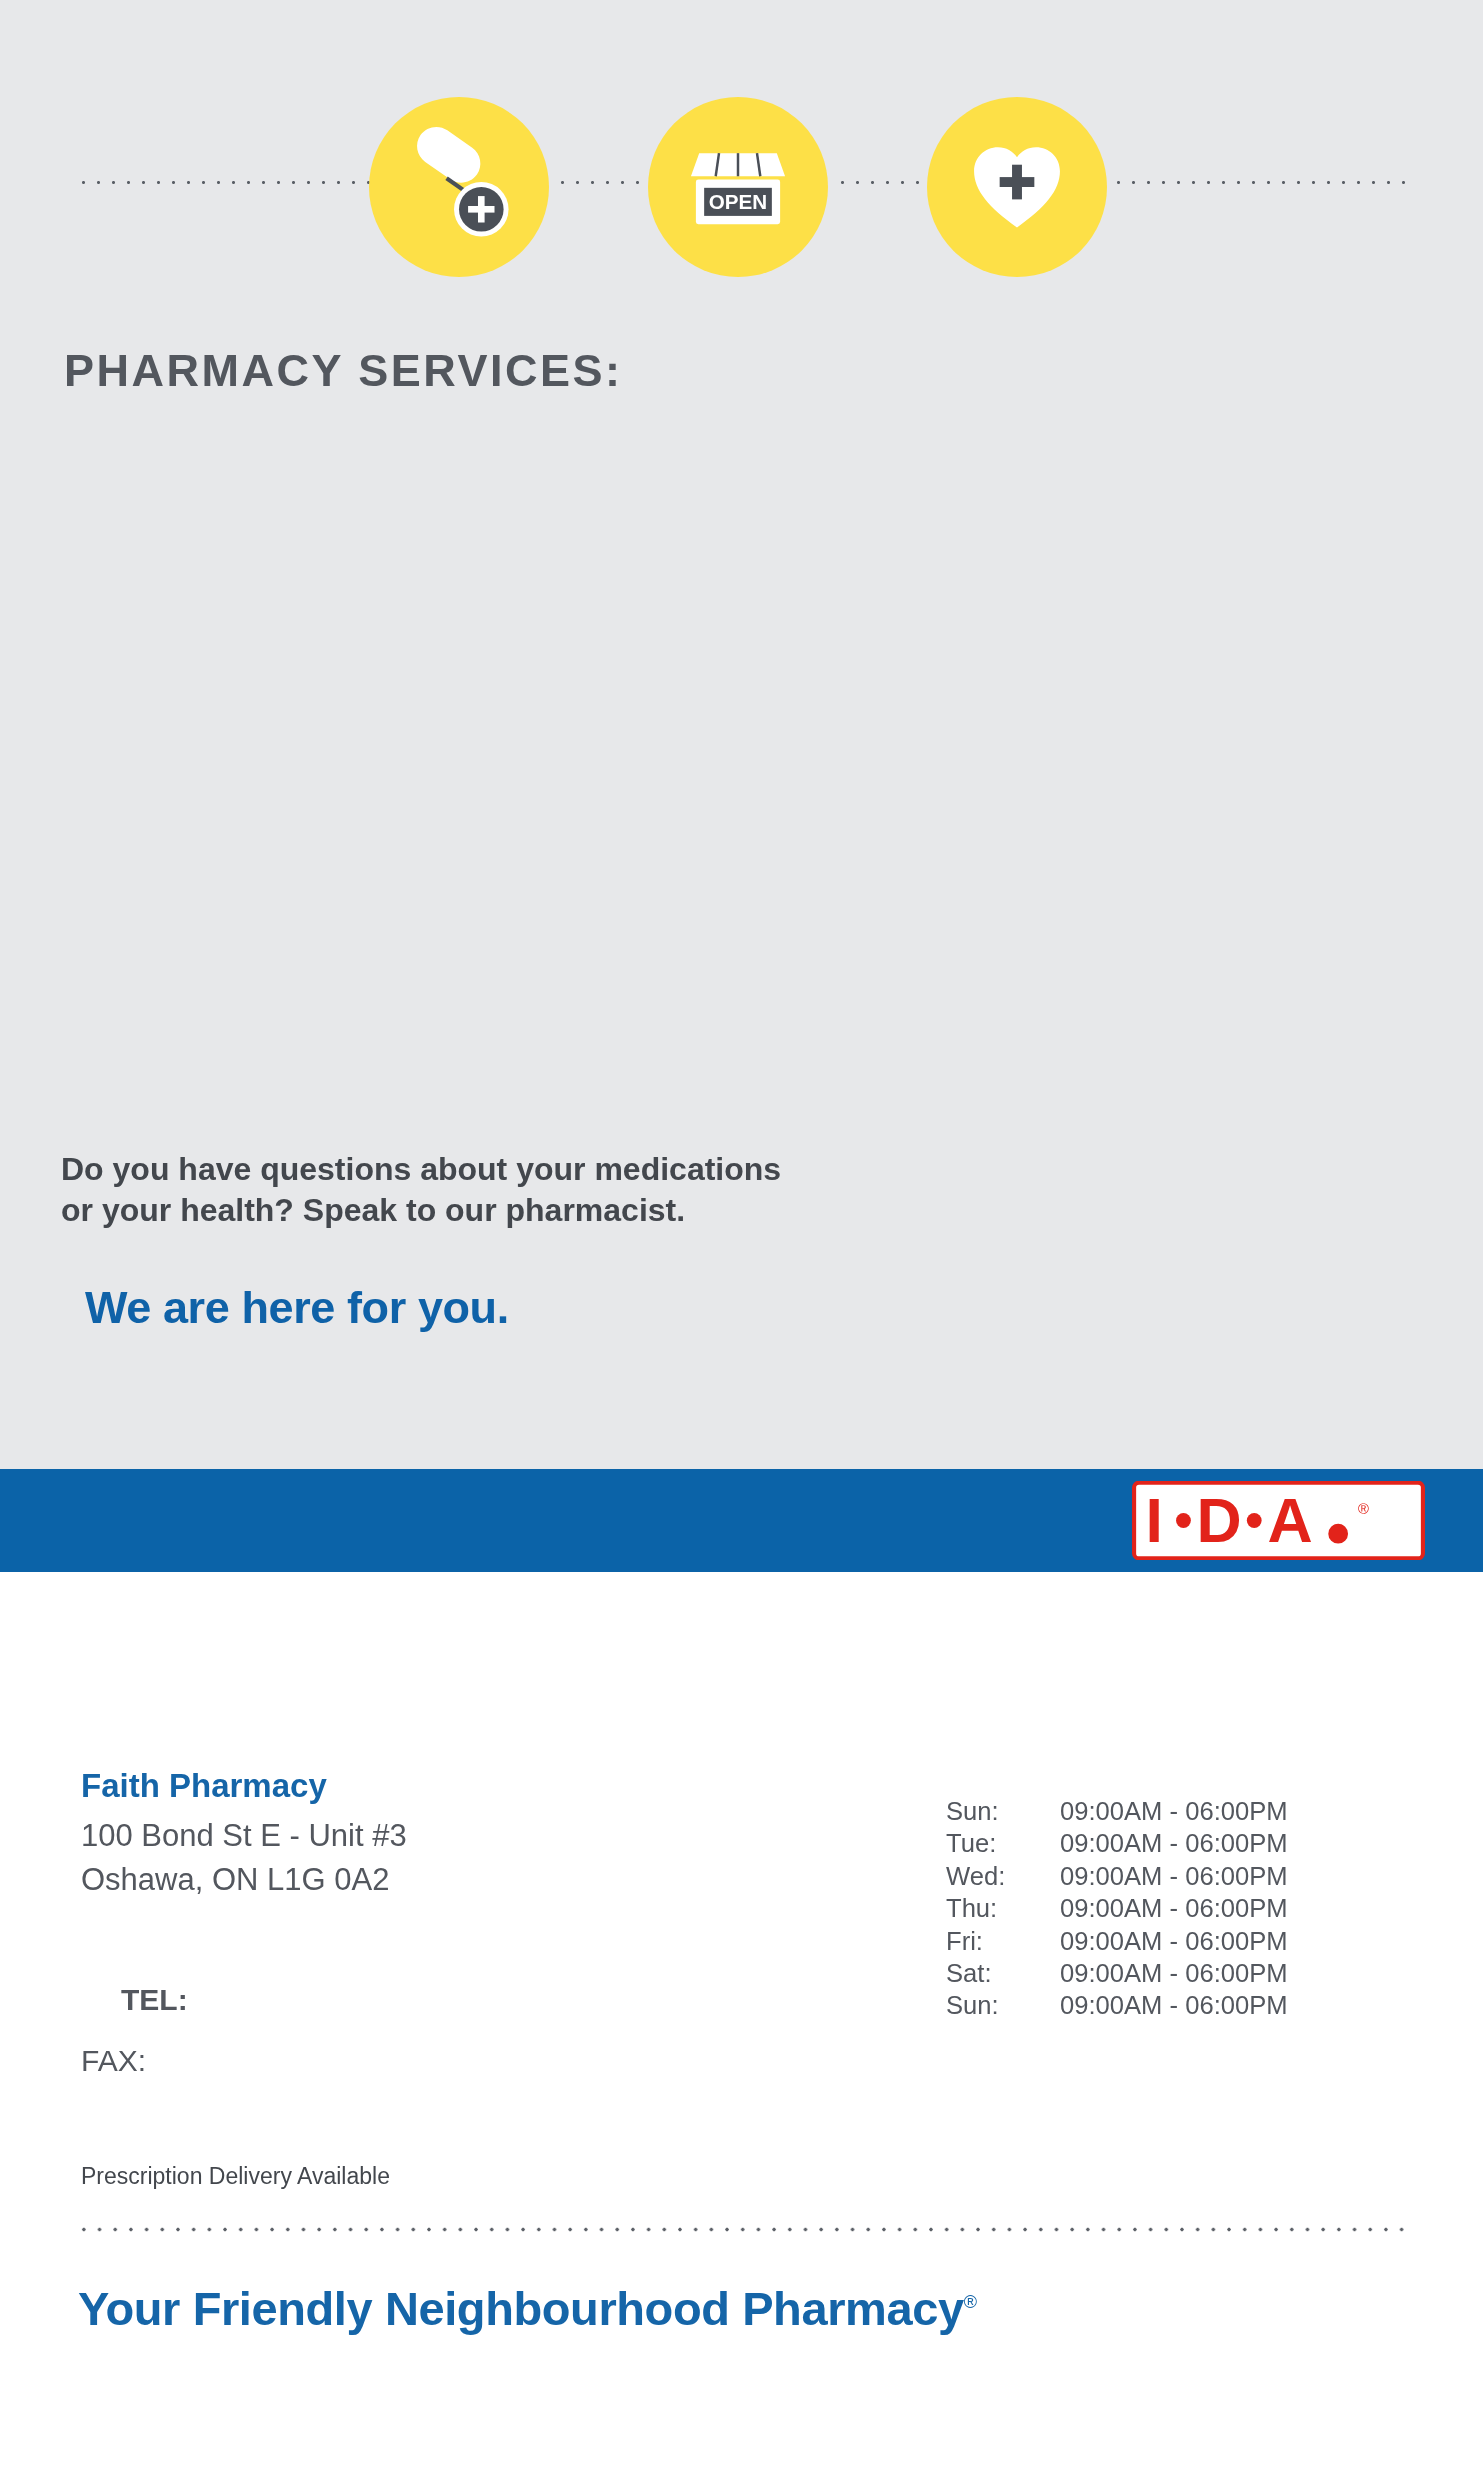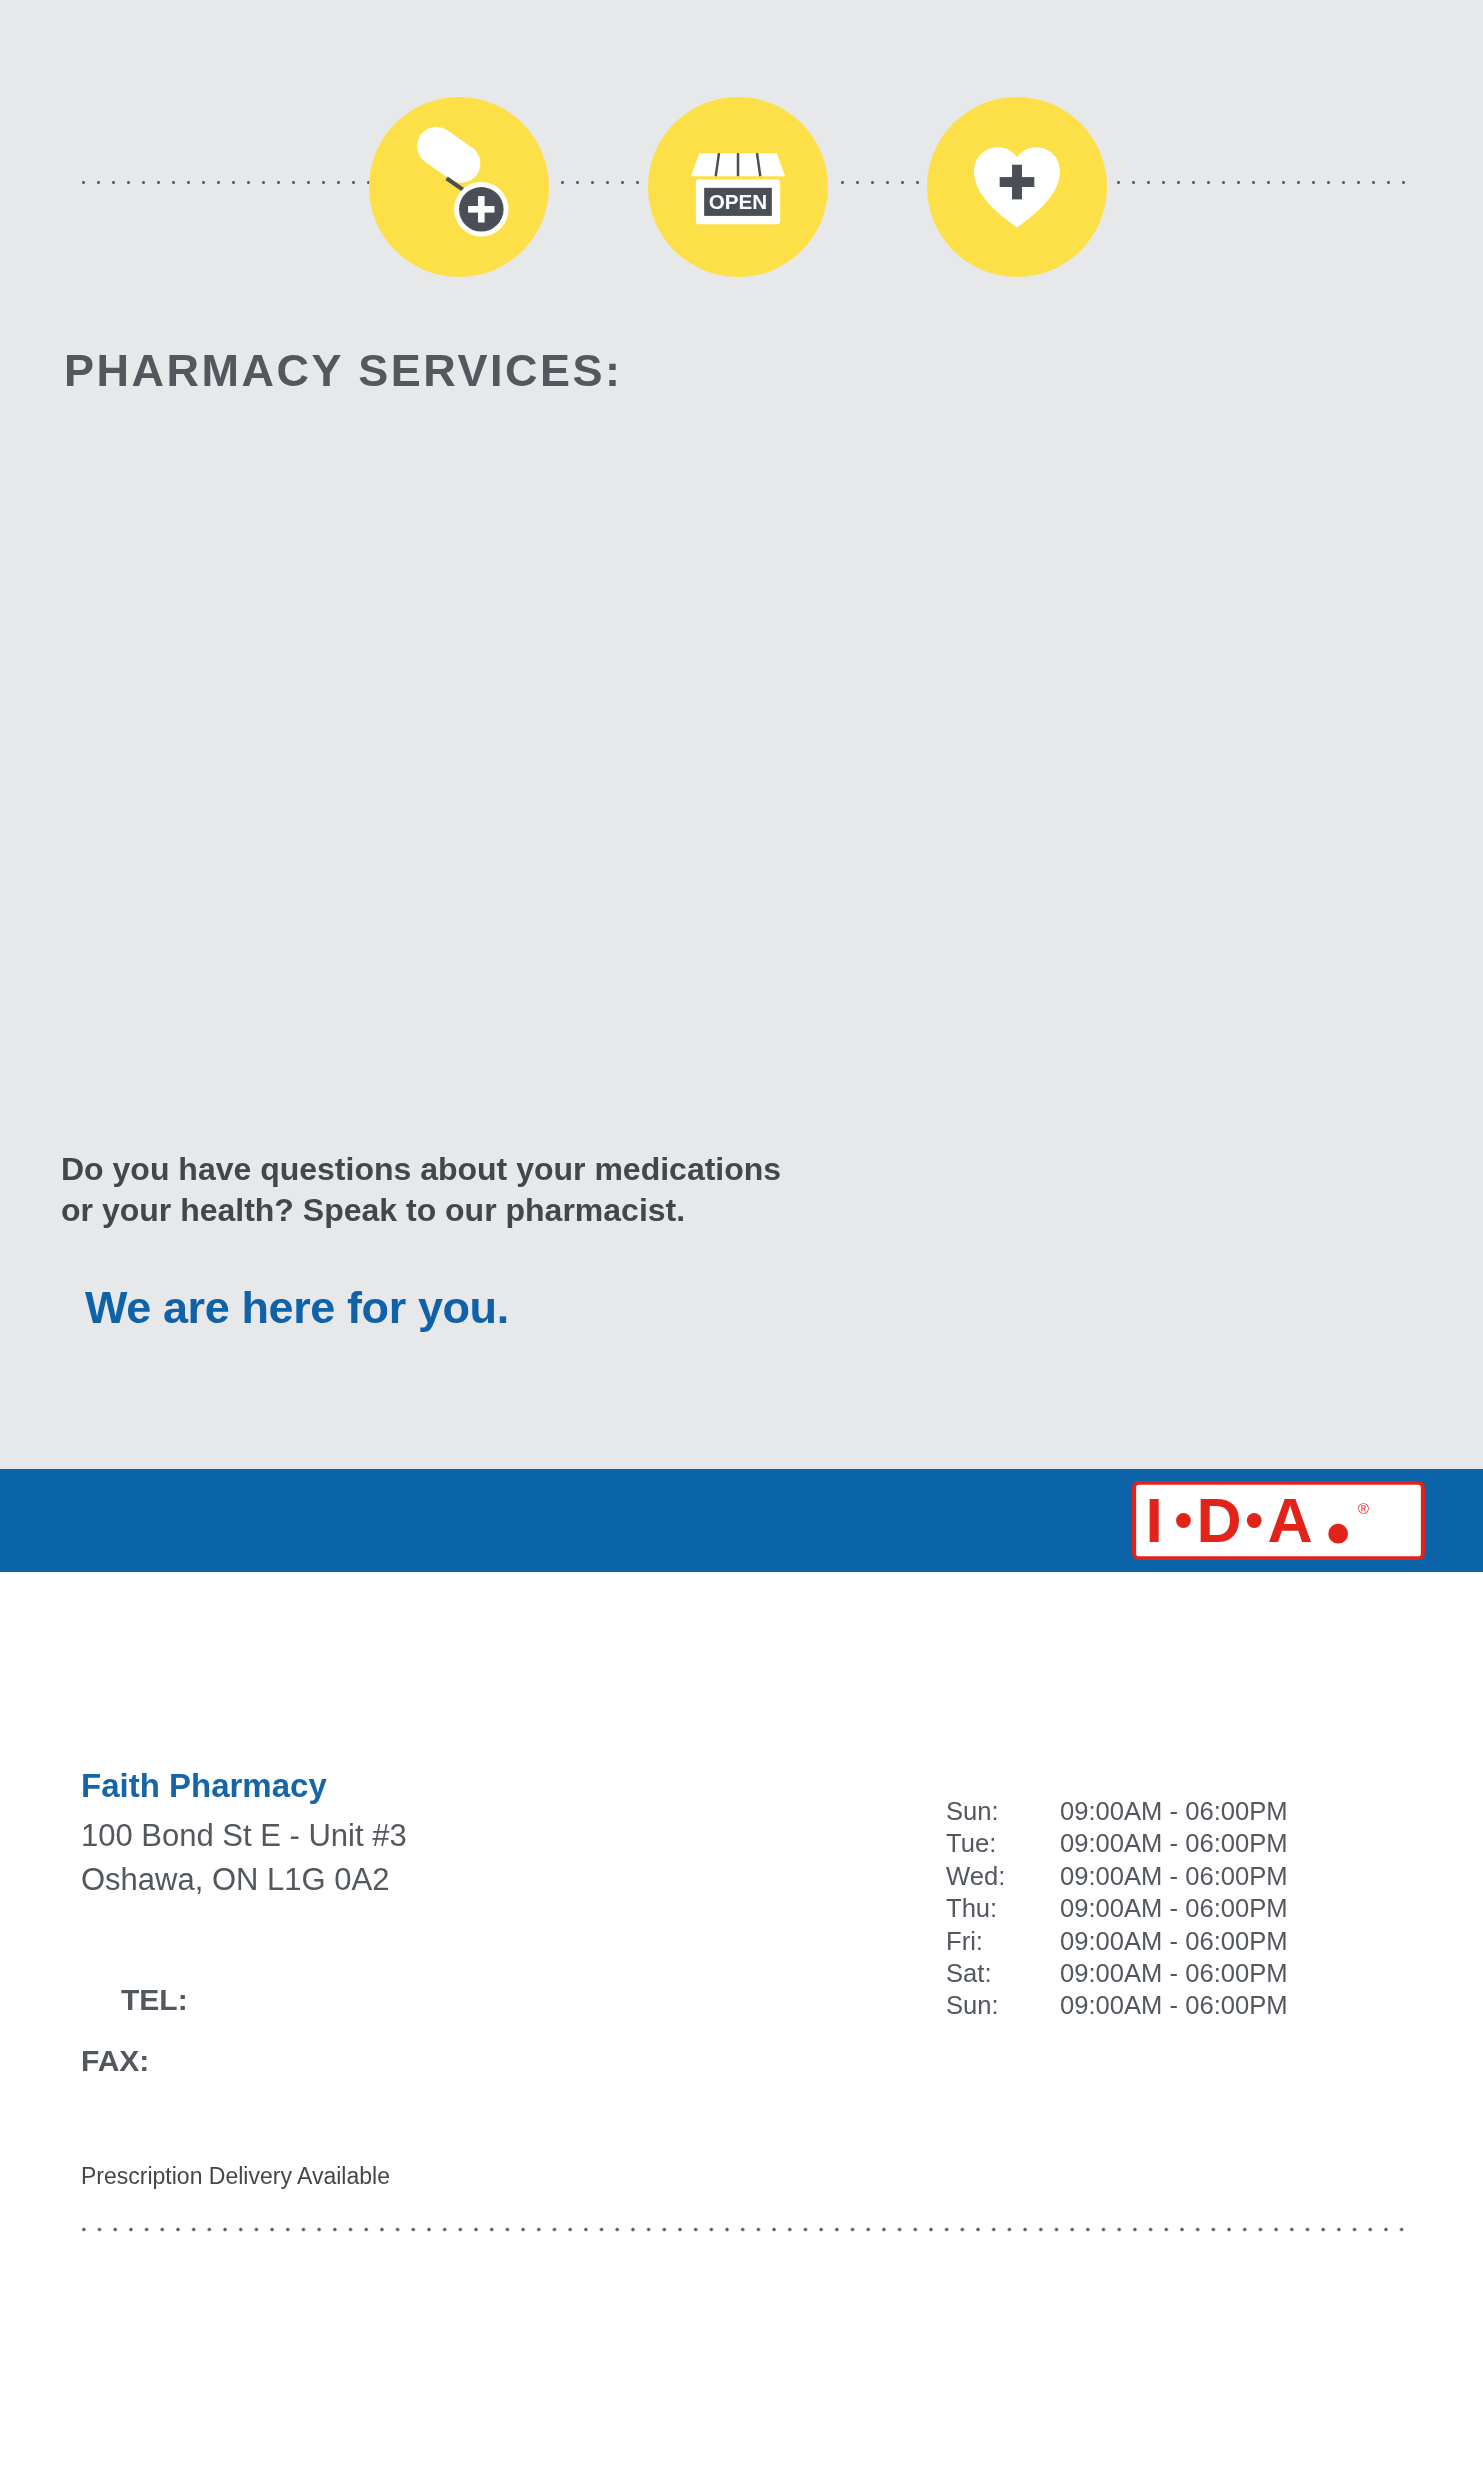--- a/index.html
+++ b/index.html
@@ -139,21 +139,21 @@
     left:81px; top:1983px;
     font-size:30px;
     font-weight:bold;
     color:#53575e;
     margin-left:40px;
   }
   .fax-row{
     position:absolute;
     left:81px; top:2044px;
     font-size:30px;
-    font-weight:bold;
+    font-weight:normal;
     color:#53575e;
   }
   .delivery{
     position:absolute;
     left:81px; top:2163px;
     font-size:23px;
     font-weight:normal;
     color:#43474d;
   }
 
@@ -316,15 +316,18 @@
       <span class="hours-time">09:00AM - 06:00PM</span>
     </div>
     <div class="hours-row">
       <span class="hours-day">Sun:</span>
       <span class="hours-time">09:00AM - 06:00PM</span>
     </div>
   </div>
 
   <div class="bottom-dots"></div>
 
+  <div class="slogan">
+    <span>Your Friendly Neighbourhood Pharmacy</span><sup>®</sup>
+  </div>
 
 </div>
 
 
 </body></html>

